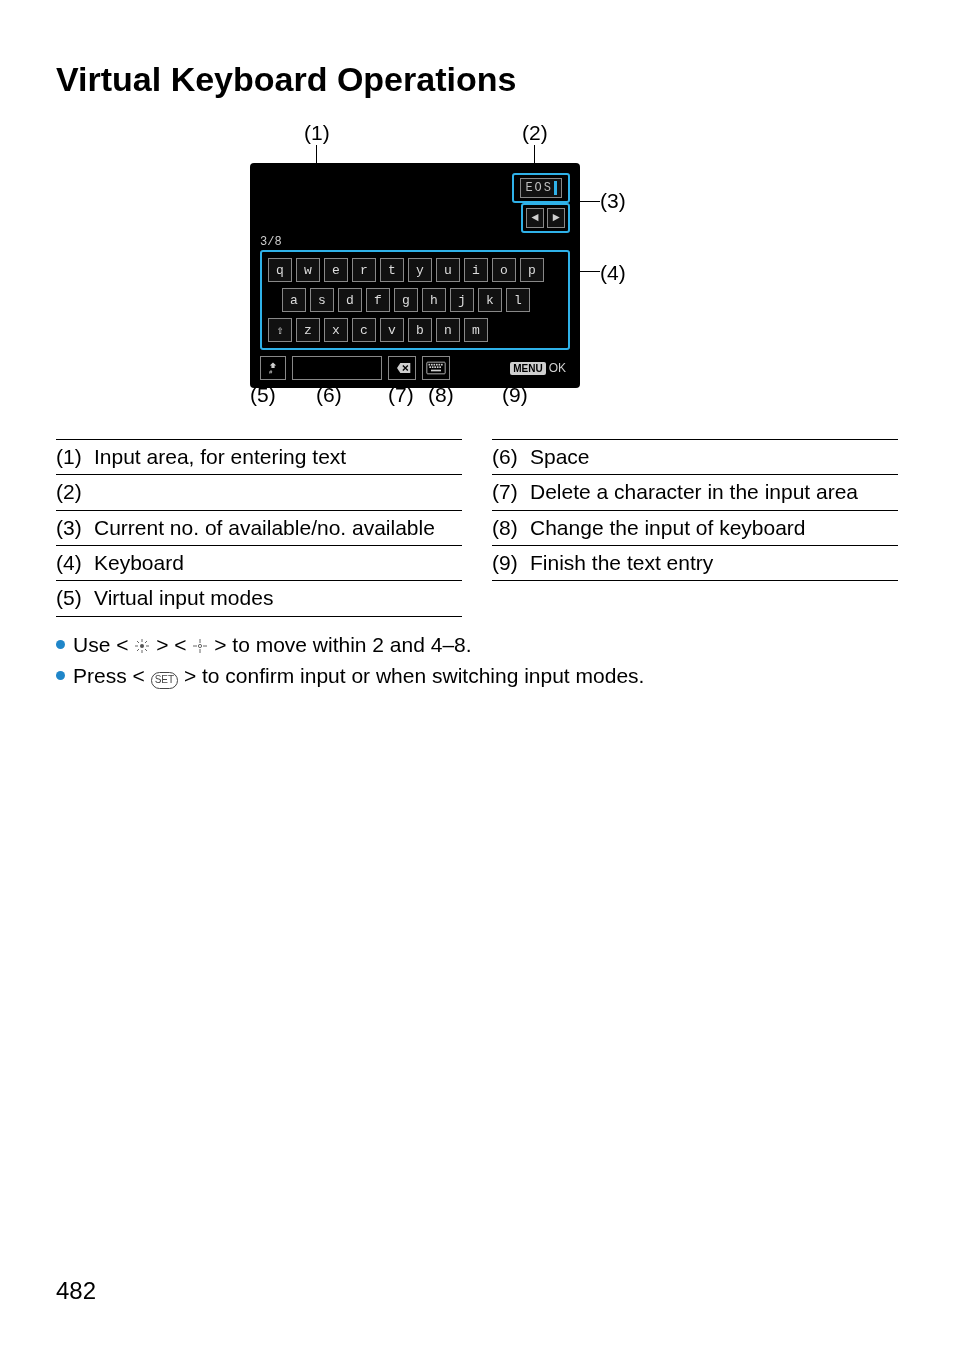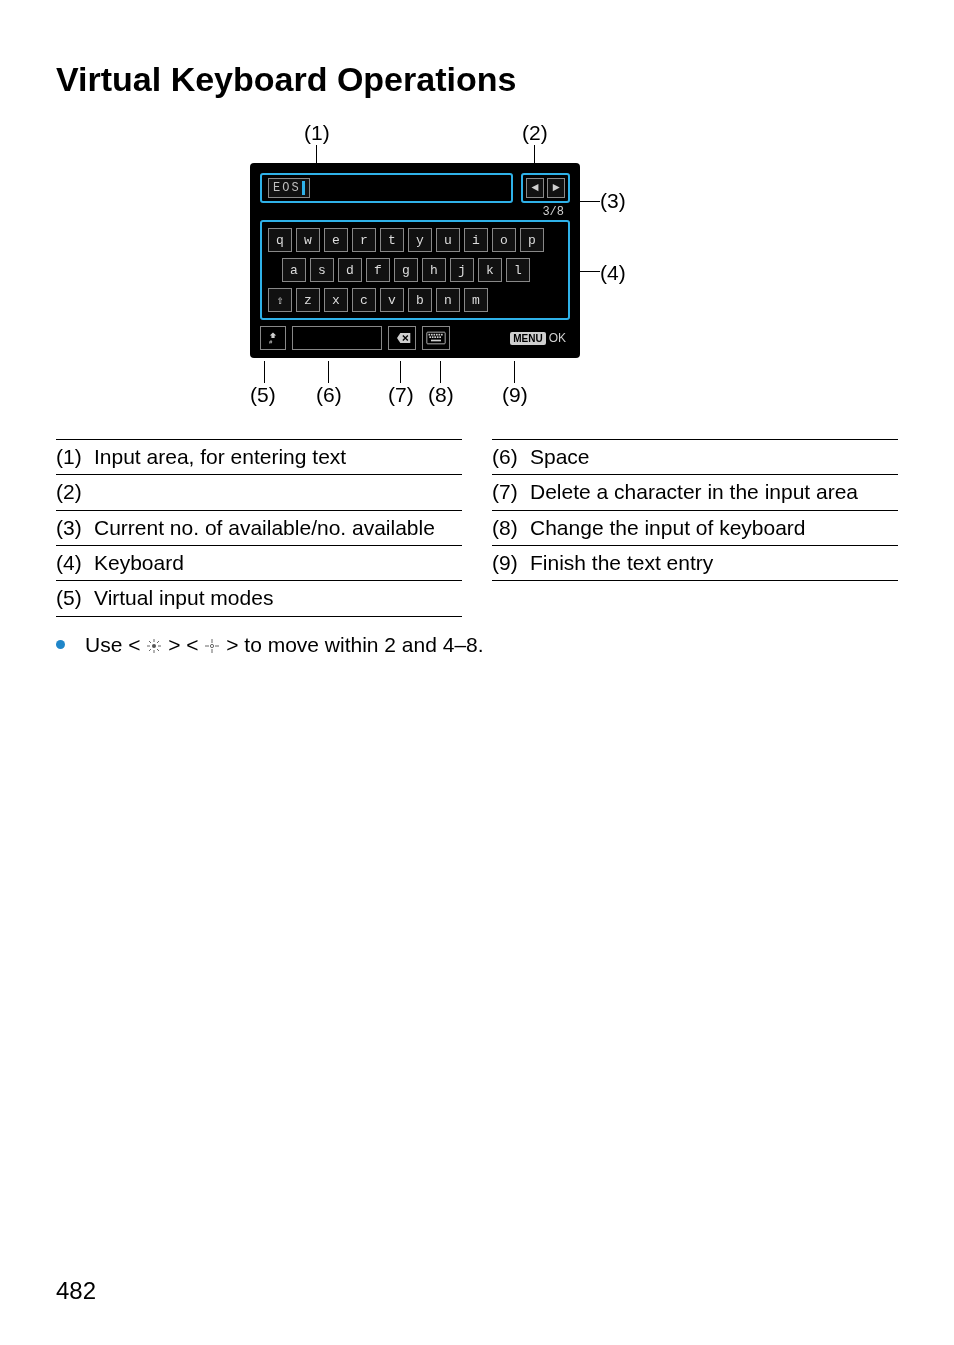--- a/index.html
+++ b/index.html
@@ -35,21 +35,21 @@
     position: absolute;
     left: -6px;
     top: 42px;
     width: 330px;
     background: #000;
     border-radius: 4px;
     padding: 10px 10px 8px 10px;
     font-family: "Courier New", monospace;
   }
   
-  .device-top { display: flex; align-items: flex-end; }
+  .device-top { display: flex; align-items: flex-end; flex-direction: column; }
   .input-box {
     position: relative;
     border: 2px solid #2fb1e8;
     border-radius: 3px;
     flex: 1 1 auto;
     height: 30px;
     padding: 4px 6px;
     display: flex; align-items: center;
   }
   .input-inner {
@@ -82,21 +82,20 @@
     width: 18px; height: 20px;
     border: 1px solid #888;
     color: #cfcfcf;
     font-size: 12px;
     display: flex; align-items: center; justify-content: center;
     background: #111;
   }
   .char-count {
     color: #cfcfcf;
     font-size: 12px;
-    text-align: right;
     padding: 2px 6px 1px 0;
     font-family: "Courier New", monospace;
   }
   .kbd-box {
     border: 2px solid #2fb1e8;
     border-radius: 3px;
     padding: 6px;
     display: flex;
     flex-direction: column;
     gap: 6px;
@@ -184,21 +183,21 @@
     display: flex;
     border-top: 1px solid #000;
     padding: 3px 0 3px 0;
   }
   .legend-col .legend-row:last-child { border-bottom: 1px solid #000; }
   .ln { width: 38px; flex: 0 0 38px; }
   .lt { flex: 1 1 auto; padding-right: 6px; }
 
   
   .notes { margin-top: 12px; font-size: 21px; }
-  .note-line { display: flex; align-items: center; gap: 20px; line-height: 1.5; }
+  .note-line { display: flex; align-items: center; gap: 8px; line-height: 1.5; }
   .dot {
     width: 9px; height: 9px; border-radius: 50%;
     background: #1f86c9;
     flex: 0 0 9px;
   }
   .glyph {
     display: inline-flex;
     align-items: center;
     justify-content: center;
     vertical-align: -2px;
@@ -410,15 +409,23 @@
         <svg viewBox="0 0 16 16">
             <g stroke="#555" stroke-width="0.9" fill="none">
           <path d="M8 1v4M8 11v4M1 8h4M11 8h4"></path>
           <circle cx="8" cy="8" r="1.6" fill="none"></circle>
         </g>
           </svg>
       </span>
       <span>&gt; to move within 2 and 4–8.</span>
     </span>
   </div>
+  <div class="note-line">
+    <span class="dot"></span>
+    <span>
+      <span>Press &lt;</span>
+      <span class="setbtn">SET</span>
+      <span>&gt; to confirm input or when switching input modes.</span>
+    </span>
+  </div>
 </div>
 
 <div class="page-num">482</div>
 
 </body></html>

